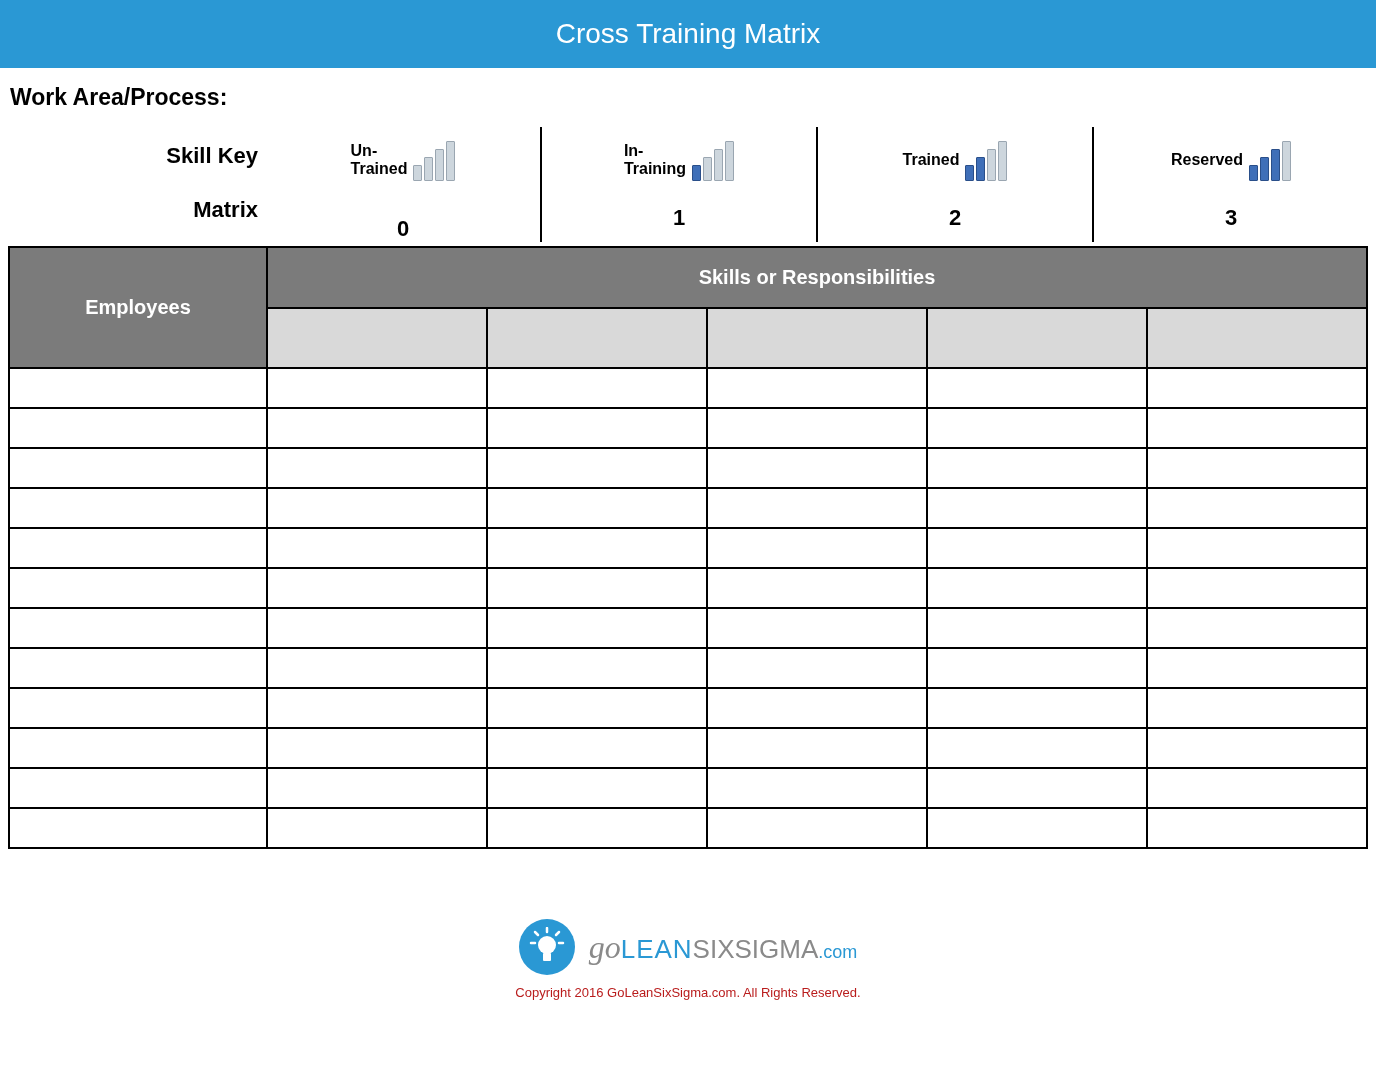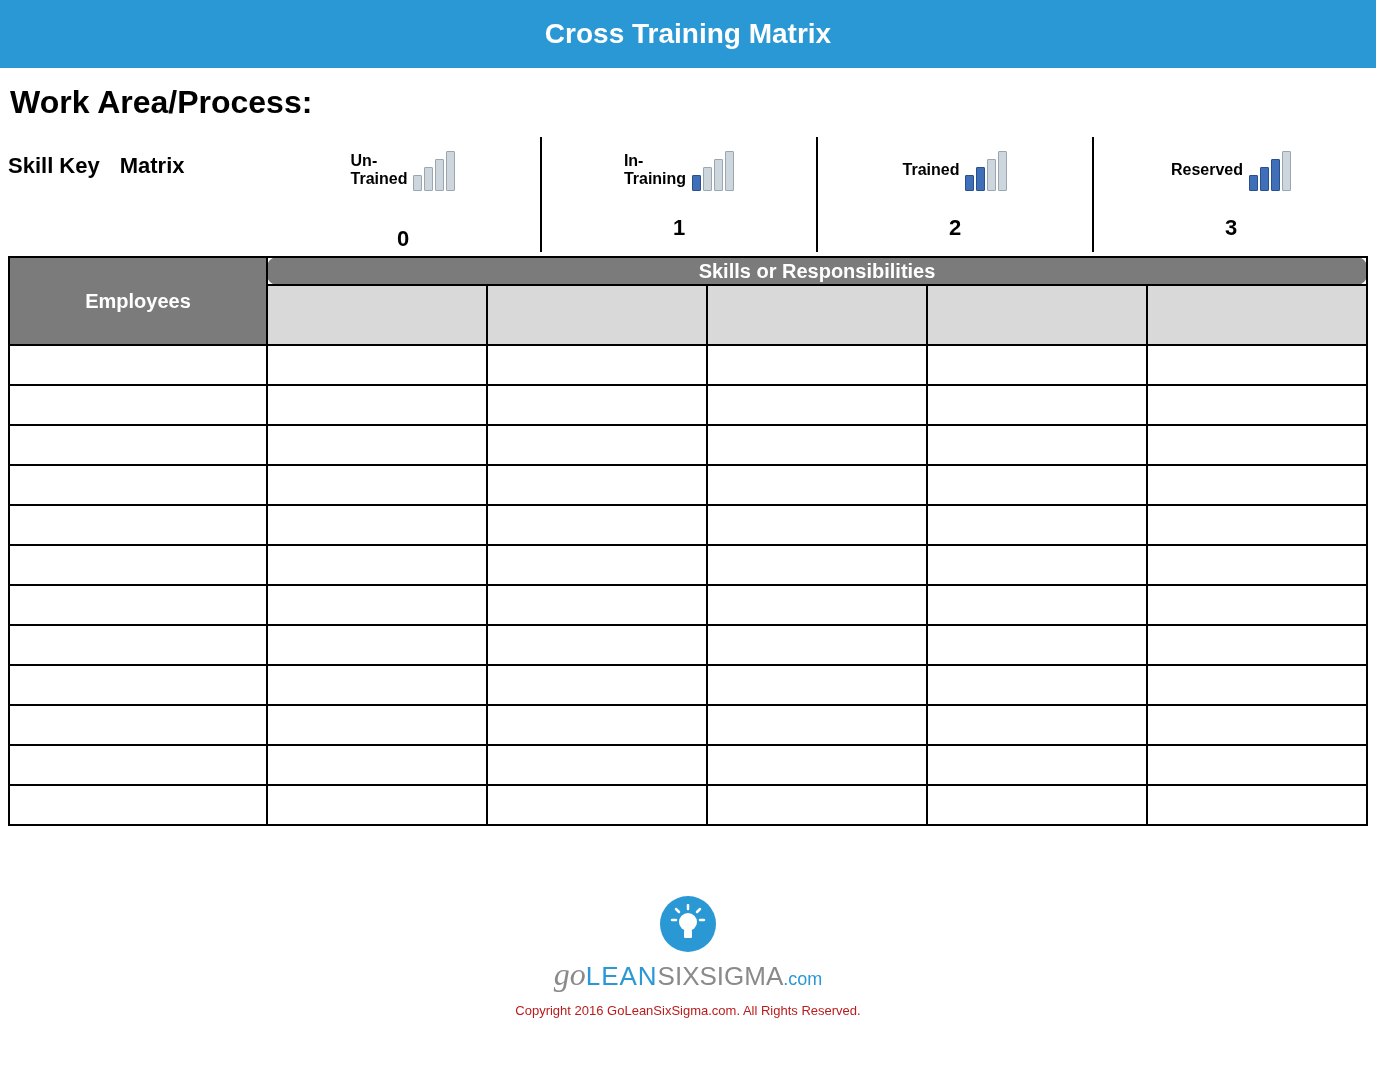--- a/index.html
+++ b/index.html
@@ -7,40 +7,41 @@
       font-family: Arial, Helvetica, sans-serif;
       background: #fff;
       width: 1376px;
       padding: 0;
     }
     .title-bar {
       background: #2a98d4;
       color: #fff;
       text-align: center;
       font-size: 28px;
-      font-weight: bold;
+      font-weight: normal;
       padding: 18px 0;
       margin-bottom: 10px;
     }
     .work-area {
-      font-size: 32px;
+      font-size: 23px;
       font-weight: bold;
       padding: 6px 26px 16px 10px;
     }
     .key-section {
       display: flex;
       align-items: flex-start;
       padding: 0 8px 4px 8px;
     }
     .key-left {
       width: 258px;
       display: flex;
-      flex-direction: row;
+      flex-direction: column;
+      align-items: flex-end;
       padding-right: 8px;
-      gap: 20px;
+      gap: 28px;
       padding-top: 16px;
     }
     .key-left-label {
       font-size: 22px;
       font-weight: bold;
     }
     .key-cols {
       flex: 1;
       display: flex;
     }
@@ -109,42 +110,40 @@
       vertical-align: middle;
       height: 63px;
     }
     th.skills-header-title {
       background: #7b7b7b;
       color: #fff;
       font-size: 20px;
       font-weight: bold;
       text-align: center;
       height: 28px;
-      padding: 1px;
-      border-radius: 10px;
+      padding: 18px;
     }
     th.skills-header-cell {
       background: #d9d9d9;
       height: 60px;
     }
     .matrix td {
       height: 40px;
       background: #fff;
     }
     
     .footer {
       text-align: center;
       margin-top: 70px;
       padding-bottom: 30px;
     }
     .footer-logo {
       display: inline-flex;
       align-items: center;
-      gap: 4px;
-      flex-direction: column;
+      gap: 14px;
     }
     .bulb {
       width: 56px;
       height: 56px;
       border-radius: 50%;
       background: #2a98d4;
       position: relative;
       display: flex;
       align-items: center;
       justify-content: center;

